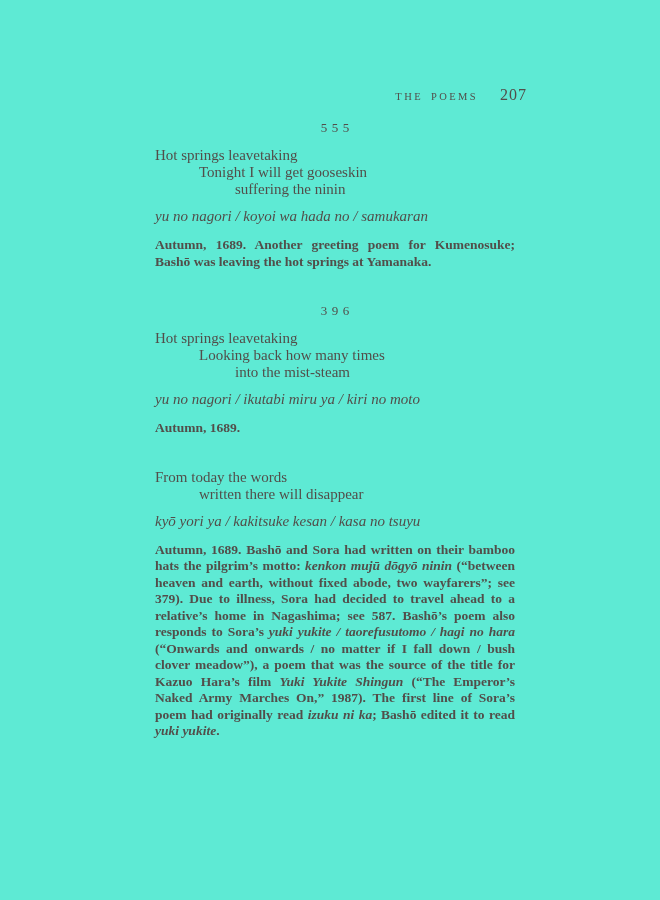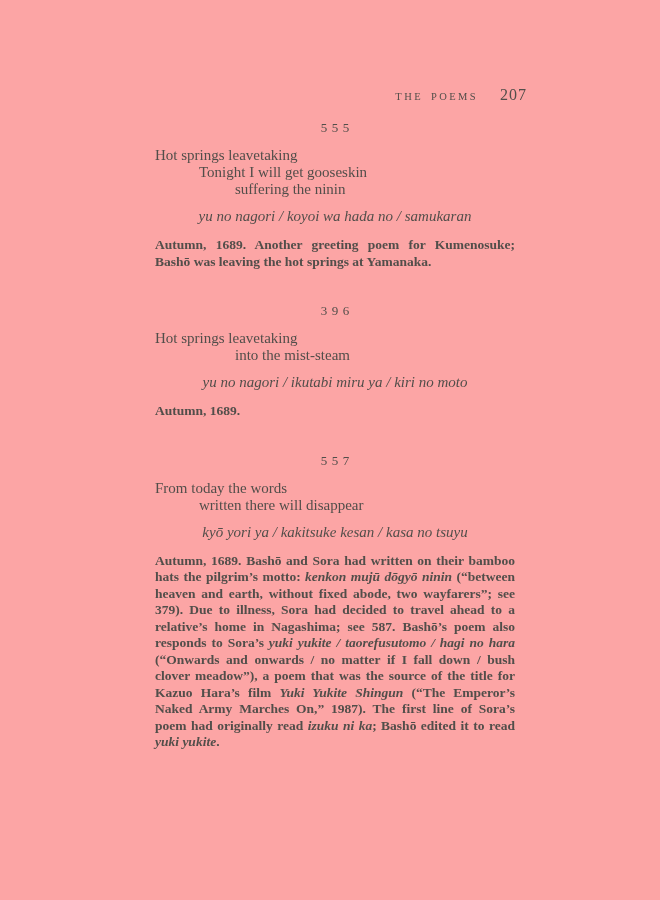--- a/index.html
+++ b/index.html
@@ -12,21 +12,21 @@
     height: 900px;
     overflow: hidden;
     font-family: "Liberation Serif", serif;
     color: #524e4a;
   }
   .page {
     box-sizing: border-box;
     width: 660px;
     height: 900px;
     padding: 88px 133px 0 143px;
-    background: #fca5a5;
+    background: #5eead4;
   }
   .running-header {
     display: flex;
     justify-content: flex-end;
     align-items: baseline;
     gap: 22px;
     font-size: 10.5px;
     line-height: 13px;
   }
   .running-header .section {
@@ -56,21 +56,20 @@
     line-height: 17px;
     white-space: pre;
   }
   .verse .l1 { padding-left: 44px; }
   .verse .l2 { padding-left: 80px; }
   .romaji {
     margin-top: 9px;
     font-style: italic;
     font-size: 15px;
     line-height: 19px;
-    text-align: center;
   }
   .note {
     margin: 11px 0 0 0;
     font-size: 13.5px;
     line-height: 16.5px;
     text-align: justify;
     font-weight: bold;
   }
   .note i { font-style: italic; }
 </style>
@@ -92,28 +91,28 @@
       <div class="line l2">suffering the ninin</div>
     </div>
     <div class="romaji">yu no nagori / koyoi wa hada no / samukaran</div>
     <p class="note"><span>Autumn, 1689. Another greeting poem for Kumenosuke; Bashō was leaving the hot springs at Yamanaka.</span></p>
   </section>
 
   <section class="poem">
     <div class="poem-number">396</div>
     <div class="verse">
       <div class="line l0">Hot springs leavetaking</div>
+      <div class="line l1">Looking back how many times</div>
       <div class="line l2">into the mist-steam</div>
     </div>
     <div class="romaji">yu no nagori / ikutabi miru ya / kiri no moto</div>
     <p class="note"><span>Autumn, 1689.</span></p>
   </section>
 
   <section class="poem">
-    <div class="poem-number">557</div>
     <div class="verse">
       <div class="line l0">From today the words</div>
       <div class="line l1">written there will disappear</div>
     </div>
     <div class="romaji">kyō yori ya / kakitsuke kesan / kasa no tsuyu</div>
     <p class="note"><span>Autumn, 1689. Bashō and Sora had written on their bamboo hats the pilgrim’s motto: </span><i>kenkon mujū dōgyō ninin</i><span> (“between heaven and earth, without fixed abode, two wayfarers”; see 379). Due to illness, Sora had decided to travel ahead to a relative’s home in Nagashima; see 587. Bashō’s poem also responds to Sora’s </span><i>yuki yukite / taorefusutomo / hagi no hara</i><span> (“Onwards and onwards / no matter if I fall down / bush clover meadow”), a poem that was the source of the title for Kazuo Hara’s film </span><i>Yuki Yukite Shingun</i><span> (“The Emperor’s Naked Army Marches On,” 1987). The first line of Sora’s poem had originally read </span><i>izuku ni ka</i><span>; Bashō edited it to read </span><i>yuki yukite</i><span>.</span></p>
   </section>
 
 </div>
 

